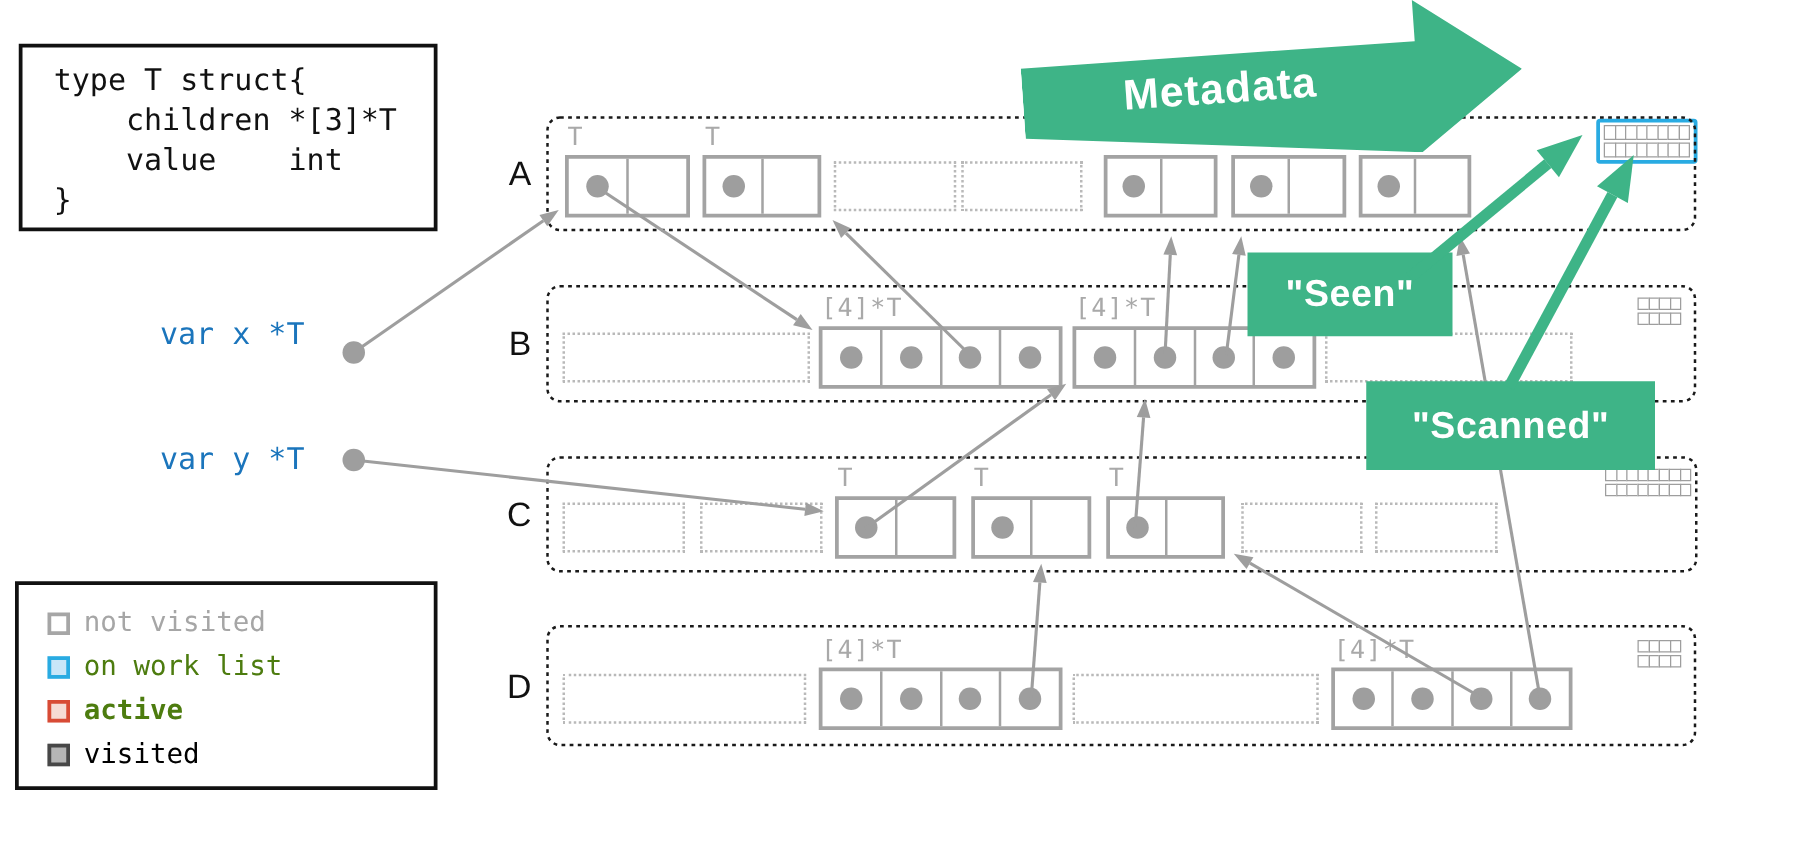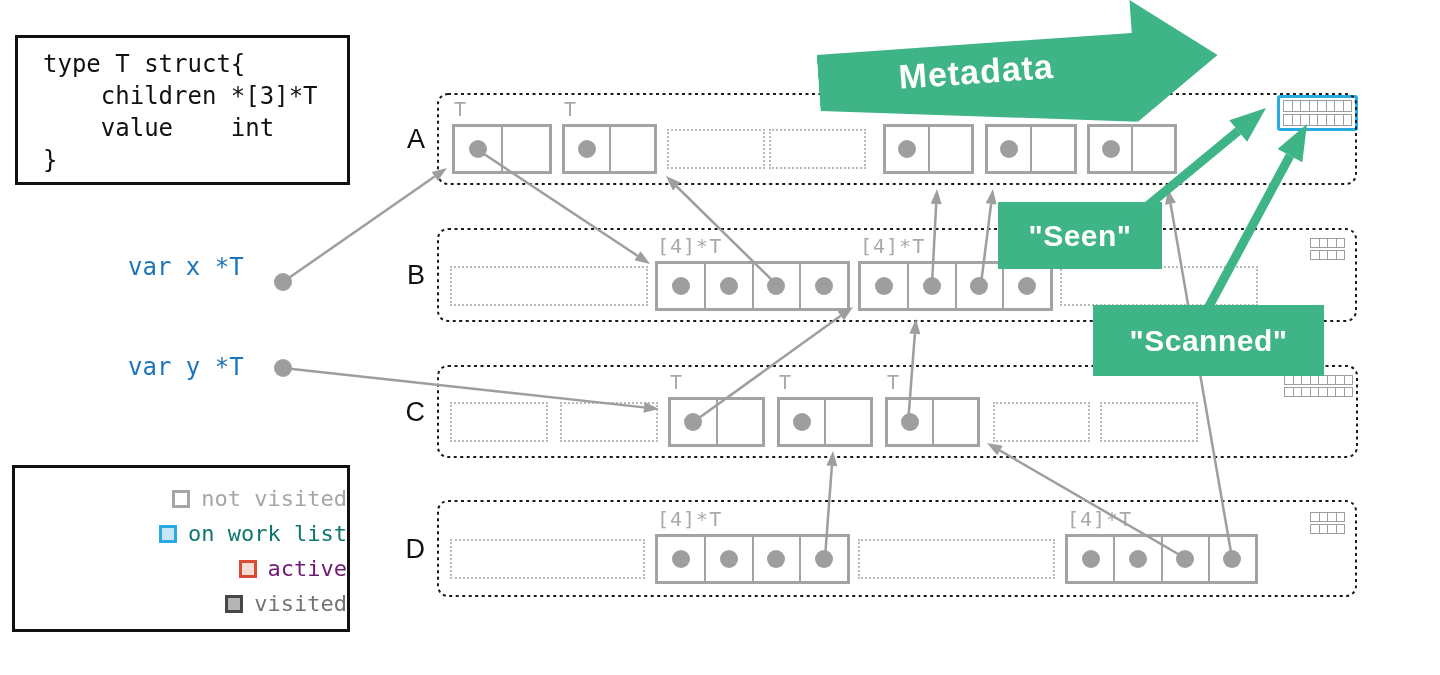--- a/index.html
+++ b/index.html
@@ -1,19 +1,19 @@
 <!DOCTYPE html>
 <html><head>
 <meta charset="utf-8">
 <style>
 html,body{margin:0;padding:0;background:#fff;}
 #canvas{position:relative;width:1440px;height:675px;background:#fff;overflow:hidden;font-family:"Liberation Sans",sans-serif;}
 #code-box{position:absolute;left:15px;top:35px;width:335px;height:150px;border:3px solid #111;box-sizing:border-box;margin:0;padding:10px 0 0 25px;font:24px/32px "DejaVu Sans Mono",monospace;color:#111;}
 #legend{position:absolute;left:12px;top:465px;width:338px;height:167px;border:3px solid #111;box-sizing:border-box;padding:13px 0 0 23px;}
-.legend-item{display:flex;align-items:center;height:35px;font:22px "DejaVu Sans Mono",monospace;justify-content:flex-end;}
+.legend-item{display:flex;align-items:center;height:35px;font:22px "DejaVu Sans Mono",monospace;}
 .swatch{width:12px;height:12px;border-width:3px;border-style:solid;margin-right:11px;flex:none;}
 .var-label{position:absolute;font:24px "DejaVu Sans Mono",monospace;color:#1b75bc;white-space:pre;}
 .row-label{position:absolute;font:500 27px/34px "Liberation Sans",sans-serif;color:#111;text-align:right;width:32px;}
 .obj{position:absolute;display:flex;background:#fff;border:3px solid #a3a3a3;box-sizing:border-box;}
 .cell{flex:1;display:flex;align-items:center;justify-content:center;}
 .cell+.cell{border-left:2px solid #a3a3a3;}
 .dot{width:18px;height:18px;border-radius:50%;background:#9e9e9e;}
 .free{position:absolute;border:2px dotted #b9b9b9;box-sizing:border-box;}
 .slot-type{position:absolute;font:20px "DejaVu Sans Mono",monospace;color:#a9a9a9;letter-spacing:1px;white-space:pre;}
 .grid{position:absolute;}
@@ -39,29 +39,29 @@
     children *[3]*T
     value    int
 }</pre>
   <div id="legend">
       <div class="legend-item">
         <span class="swatch" style="border-color: rgb(166, 166, 166); background: rgb(255, 255, 255);"></span>
         <span style="color: rgb(166, 166, 166);">not visited</span>
       </div>
       <div class="legend-item">
         <span class="swatch" style="border-color: rgb(41, 171, 226); background: rgb(201, 230, 248);"></span>
-        <span style="color: #0f766e;">on work list</span>
+        <span style="color: #4d7c0f;">on work list</span>
       </div>
       <div class="legend-item">
         <span class="swatch" style="border-color: rgb(216, 75, 53); background: rgb(246, 219, 212);"></span>
-        <span style="color: #701a75;">active</span>
+        <span style="color: #4d7c0f; font-weight: bold;">active</span>
       </div>
       <div class="legend-item">
         <span class="swatch" style="border-color: rgb(71, 71, 71); background: rgb(181, 181, 181);"></span>
-        <span style="color: #737373;">visited</span>
+        <span style="color: #000000;">visited</span>
       </div>
     </div>
   <div id="rows-layer">
       <div class="var-label" style="left: 128px; top: 253px;">var x *T</div>
       <div class="var-label" style="left: 128px; top: 353px;">var y *T</div>
       <div class="row-label" style="left: 393px; top: 122px;">A</div>
       <div class="obj" style="left: 452px; top: 124px; width: 100px; height: 50px;">
         <div class="cell">
           <div class="dot"></div>
         </div>

